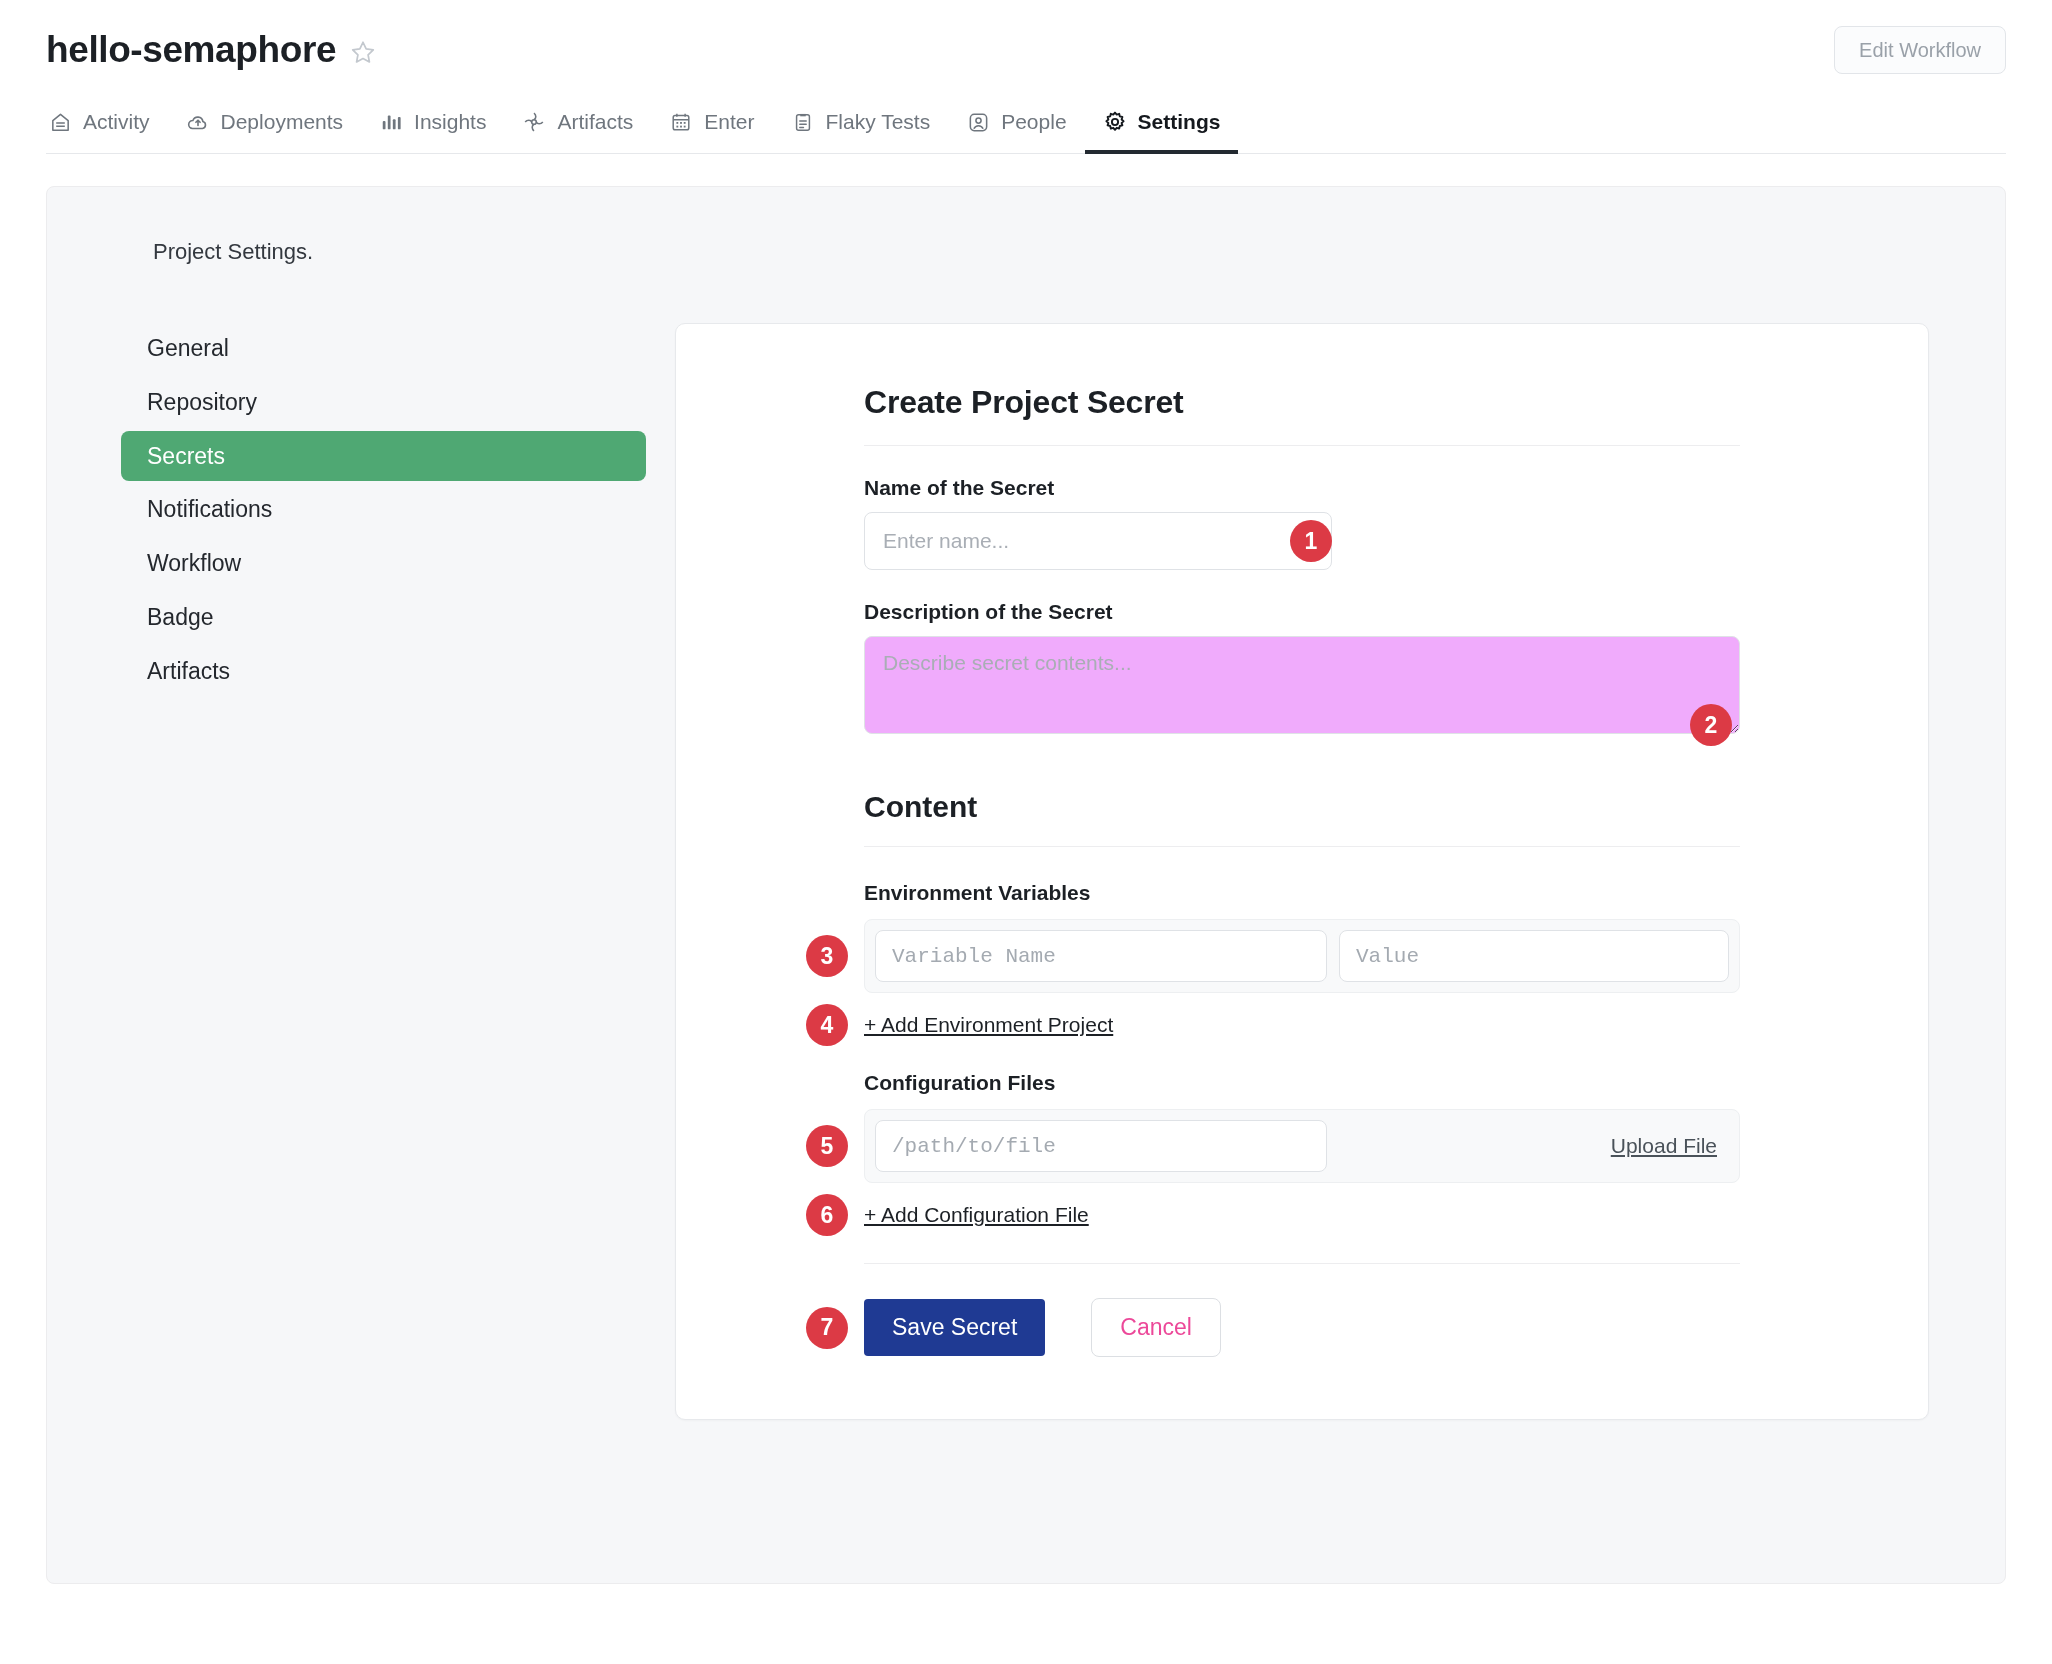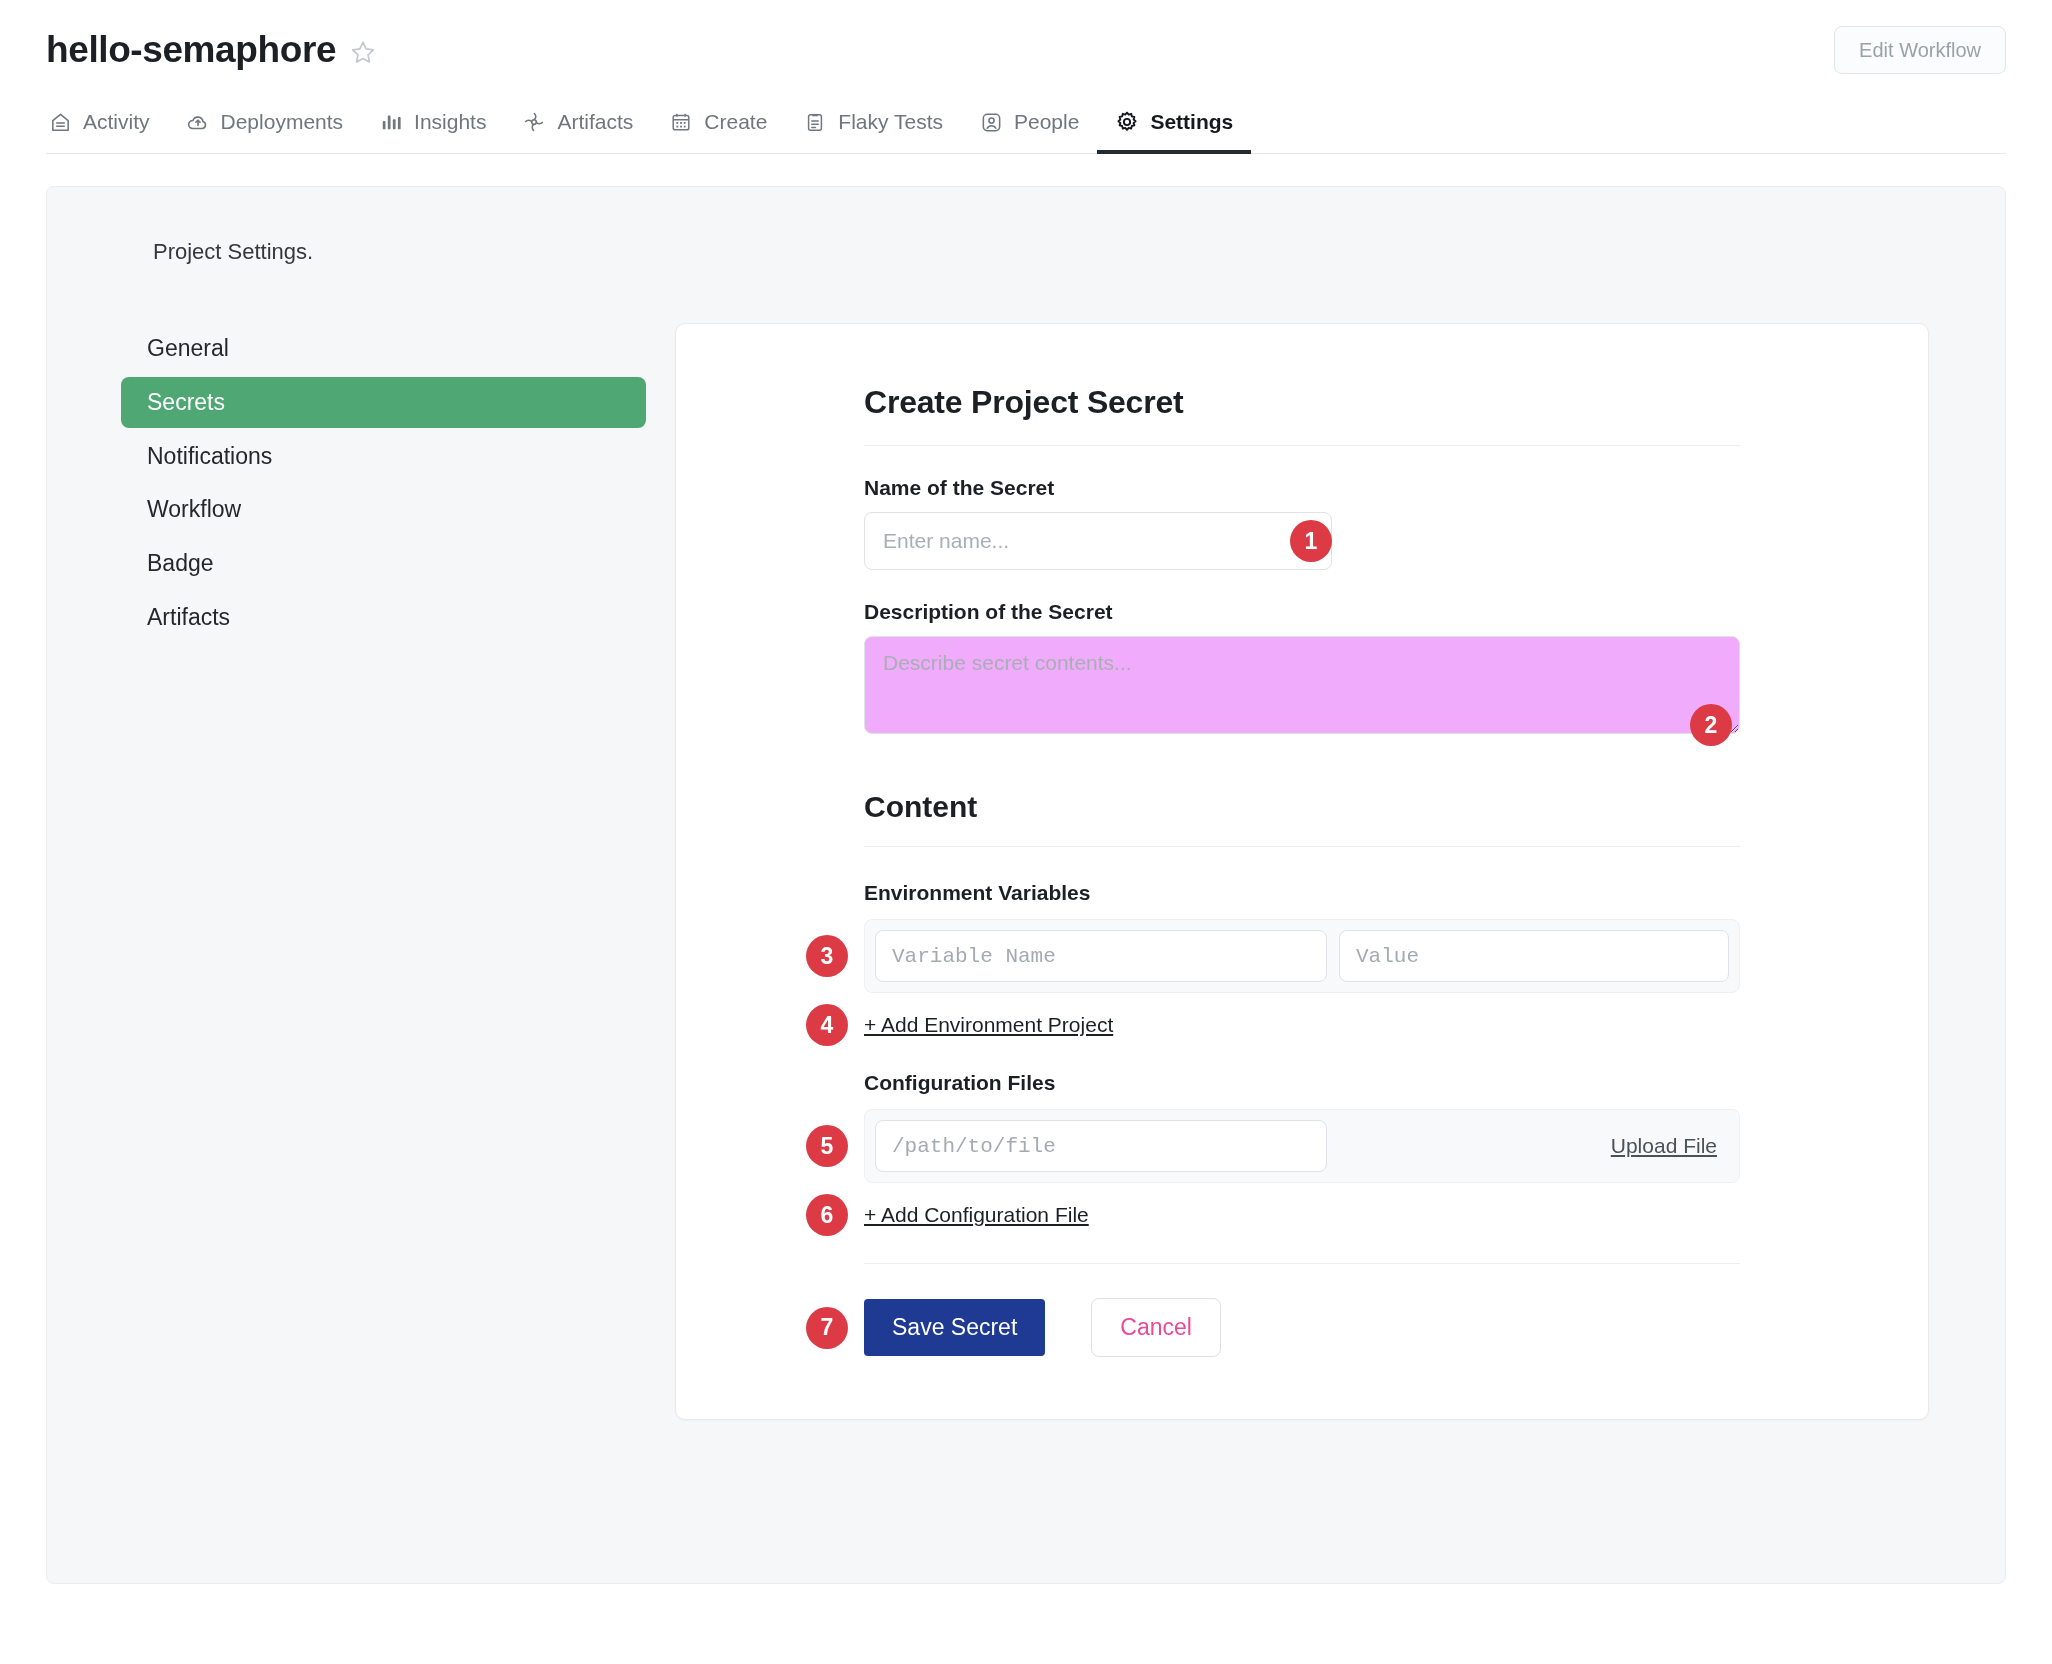--- a/index.html
+++ b/index.html
@@ -390,21 +390,21 @@
           <g fill="currentColor" stroke="none">
             <rect x="7" y="12" width="2" height="2"></rect>
               <rect x="11" y="12" width="2" height="2"></rect>
               <rect x="15" y="12" width="2" height="2"></rect>
             <rect x="7" y="16" width="2" height="2"></rect>
               <rect x="11" y="16" width="2" height="2"></rect>
               <rect x="15" y="16" width="2" height="2"></rect>
           </g>
         </svg>
       </span>
-      <span>Create</span>
+      <span>Enter</span>
     </div>
 
     <div class="tab">
       <span class="ticon">
         <svg width="22" height="22" viewBox="0 0 24 24" fill="none" stroke="currentColor" stroke-width="1.6" stroke-linecap="round">
           <rect x="5" y="4" width="14" height="17" rx="2.2"></rect>
           <path d="M9 3.2h6v2.6H9z" fill="currentColor" stroke="none"></path>
           <path d="M8.5 11h7M8.5 14.5h7M8.5 18h4"></path>
         </svg>
       </span>
@@ -437,20 +437,21 @@
 
 <div class="panel">
   <div class="panel-inner">
 
     <div class="settings-label">Project Settings.</div>
 
     <div class="cols">
 
       <div class="sidenav">
         <div class="sidenav-item">General</div>
+        <div class="sidenav-item">Repository</div>
         <div class="sidenav-item active">Secrets</div>
         <div class="sidenav-item">Notifications</div>
         <div class="sidenav-item">Workflow</div>
         <div class="sidenav-item">Badge</div>
         <div class="sidenav-item">Artifacts</div>
       </div>
 
       <div class="card">
         <div class="card-body">
 

